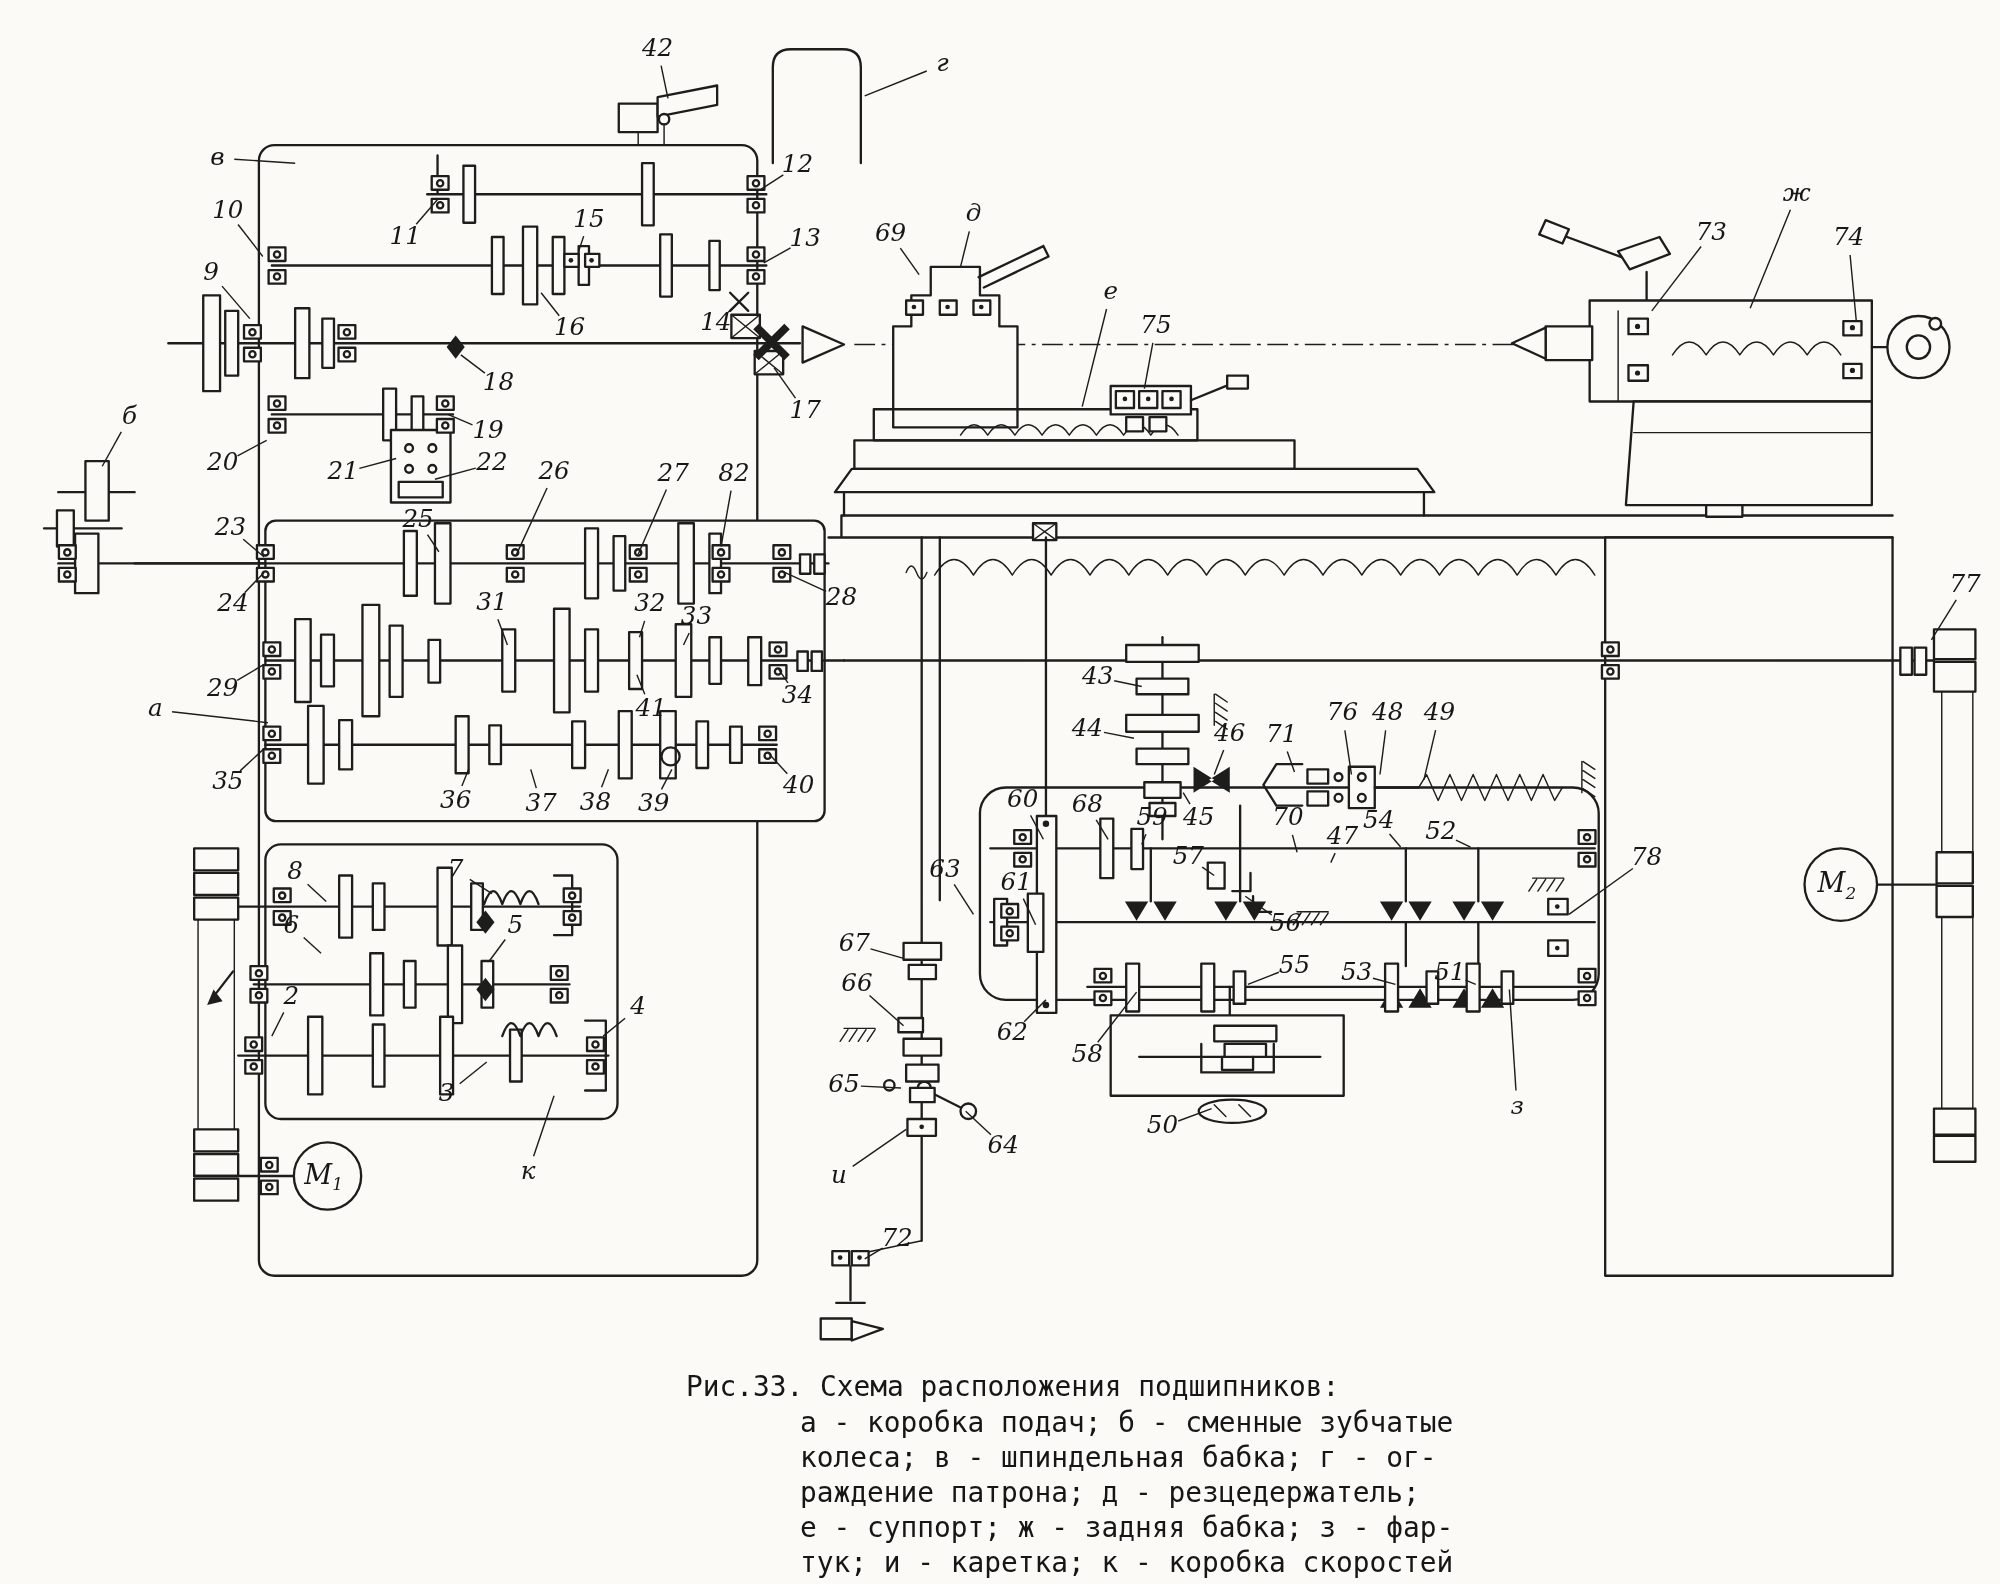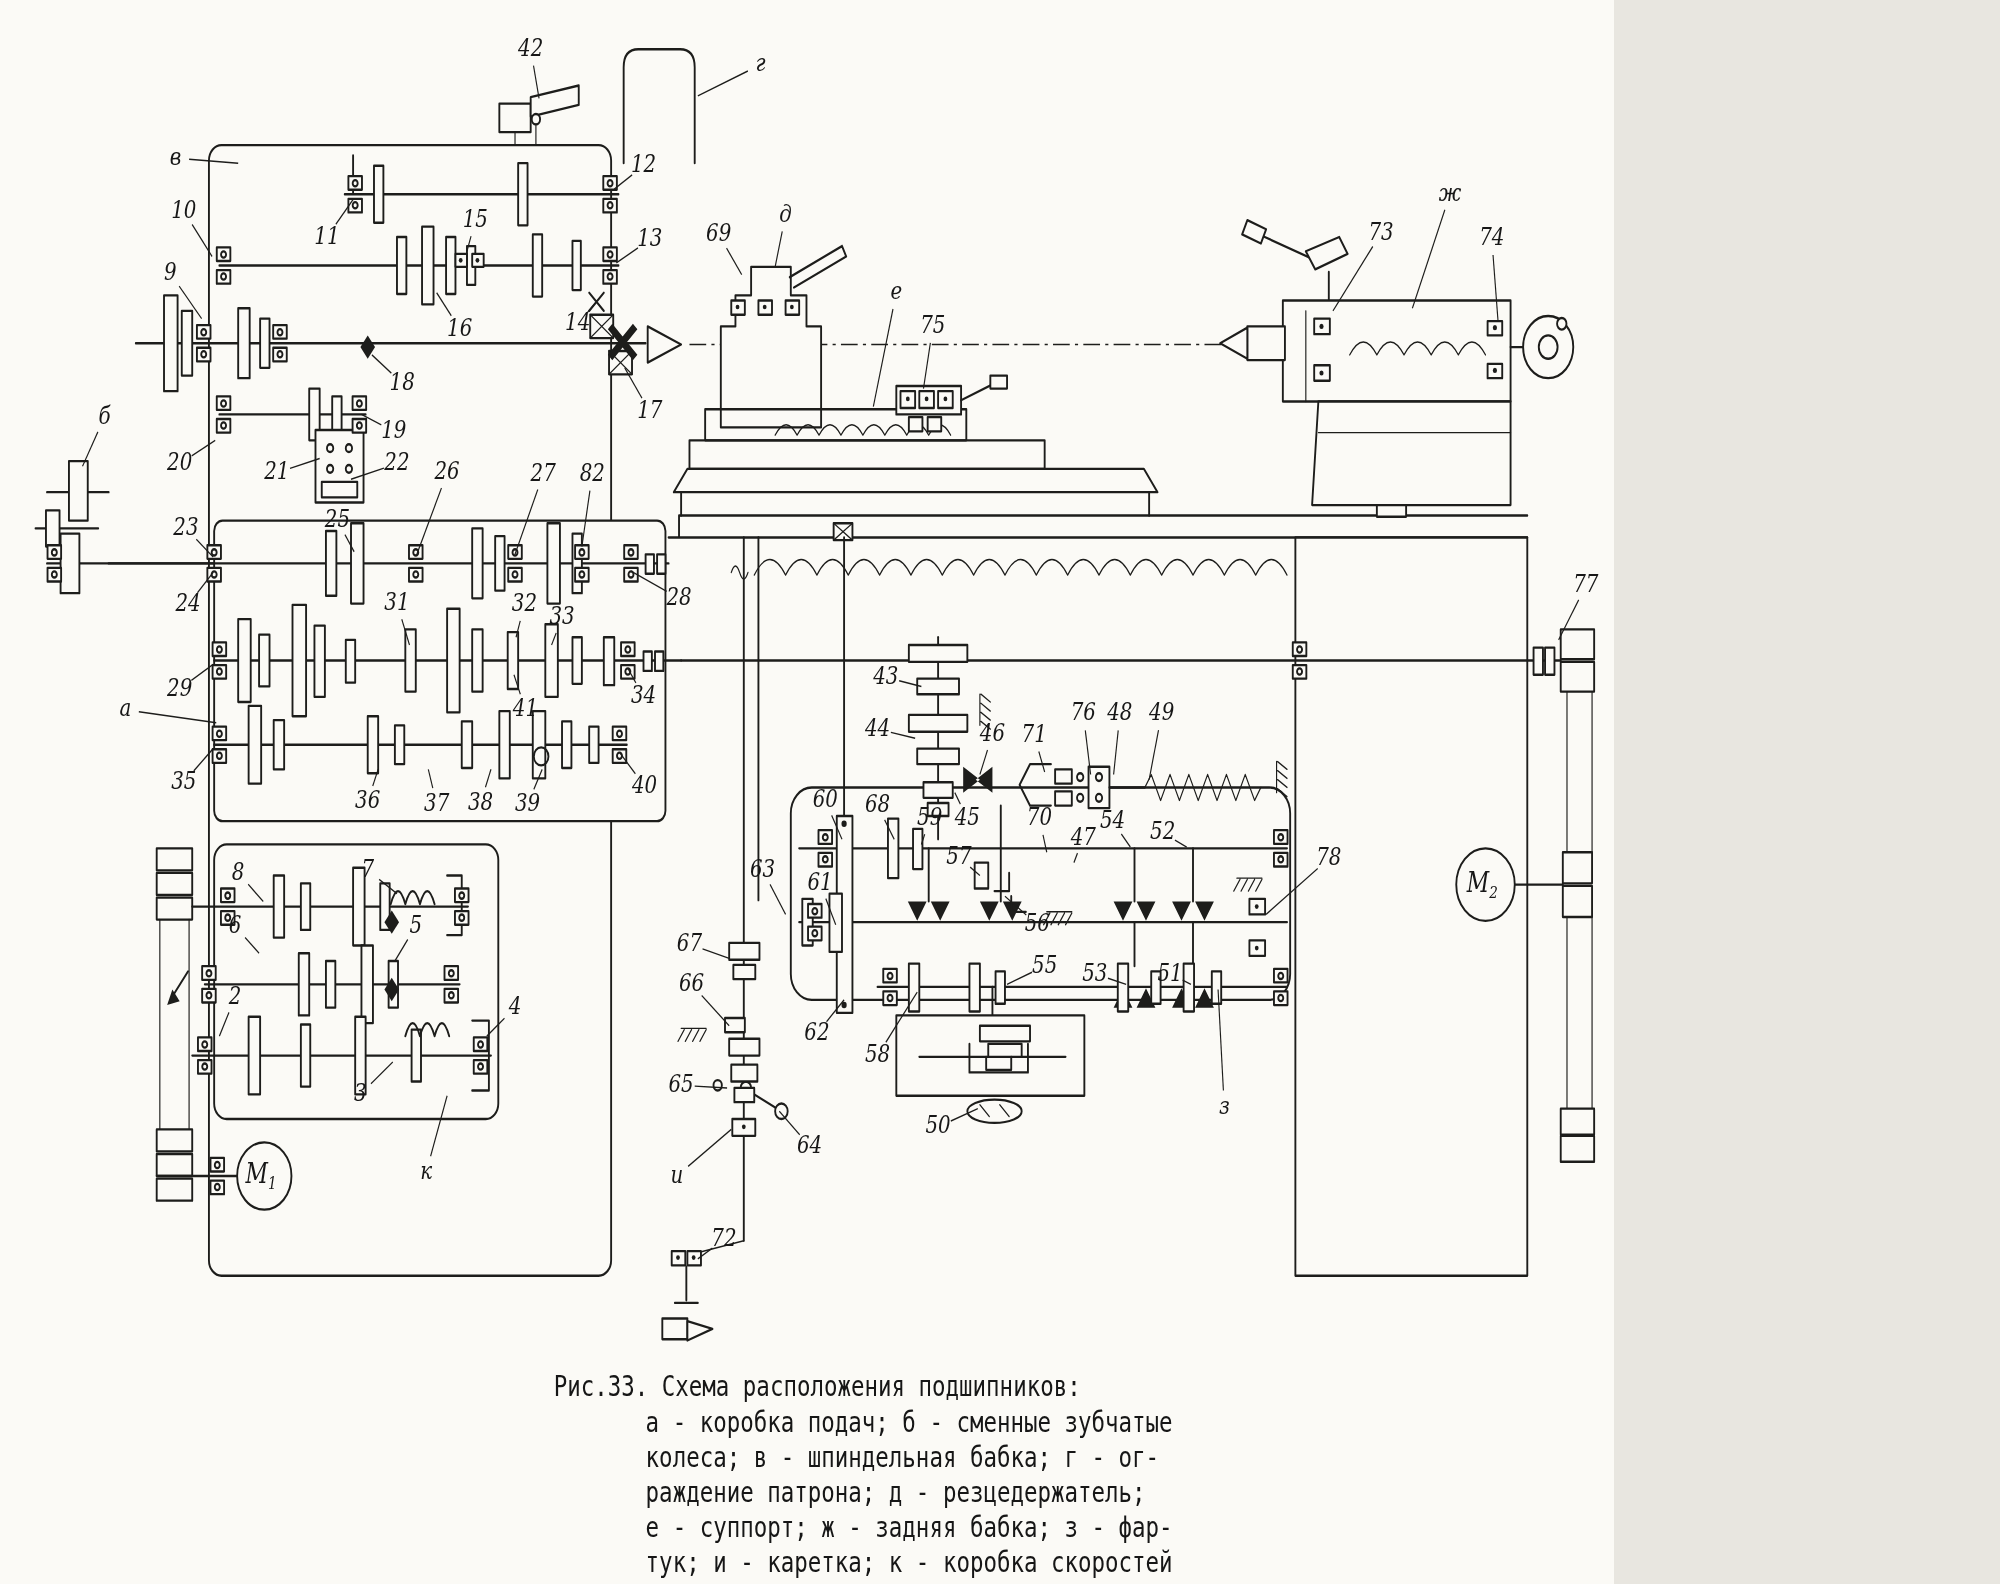--- a/index.html
+++ b/index.html
@@ -1,16 +1,16 @@
 <!DOCTYPE html>
 <html><head>
 <meta charset="utf-8">
 <style>
   html,body{margin:0;padding:0;background:#e8e6e0;}
-  .stage{width:1614px;height:1584px;background:#fbfaf6;position:relative;overflow:hidden;}
+  .stage{width:2000px;height:1584px;background:#fbfaf6;position:relative;overflow:hidden;}
   .stage svg{position:absolute;inset:0;width:100%;height:100%;}
   .ln{fill:none;stroke:#1d1d1b;stroke-width:1.8;stroke-linecap:round;stroke-linejoin:round;}
   .thin{stroke-width:1.1;}
   .thick{stroke-width:6;stroke-linecap:butt;}
   .pp{fill:#fbfaf6;stroke:#1d1d1b;stroke-width:1.8;stroke-linejoin:round;}
   .fl{fill:#1d1d1b;stroke:none;}
   .cl{fill:none;stroke:#1d1d1b;stroke-width:1.2;stroke-dasharray:16 5 3 5;}
   .leader{stroke:#1d1d1b;stroke-width:1.1;fill:none;}
   .lbl{font:italic 19px "DejaVu Serif",serif;fill:#171717;text-anchor:middle;dominant-baseline:middle;}
   .cap{font:21.5px "DejaVu Sans Mono",monospace;fill:#161616;}

